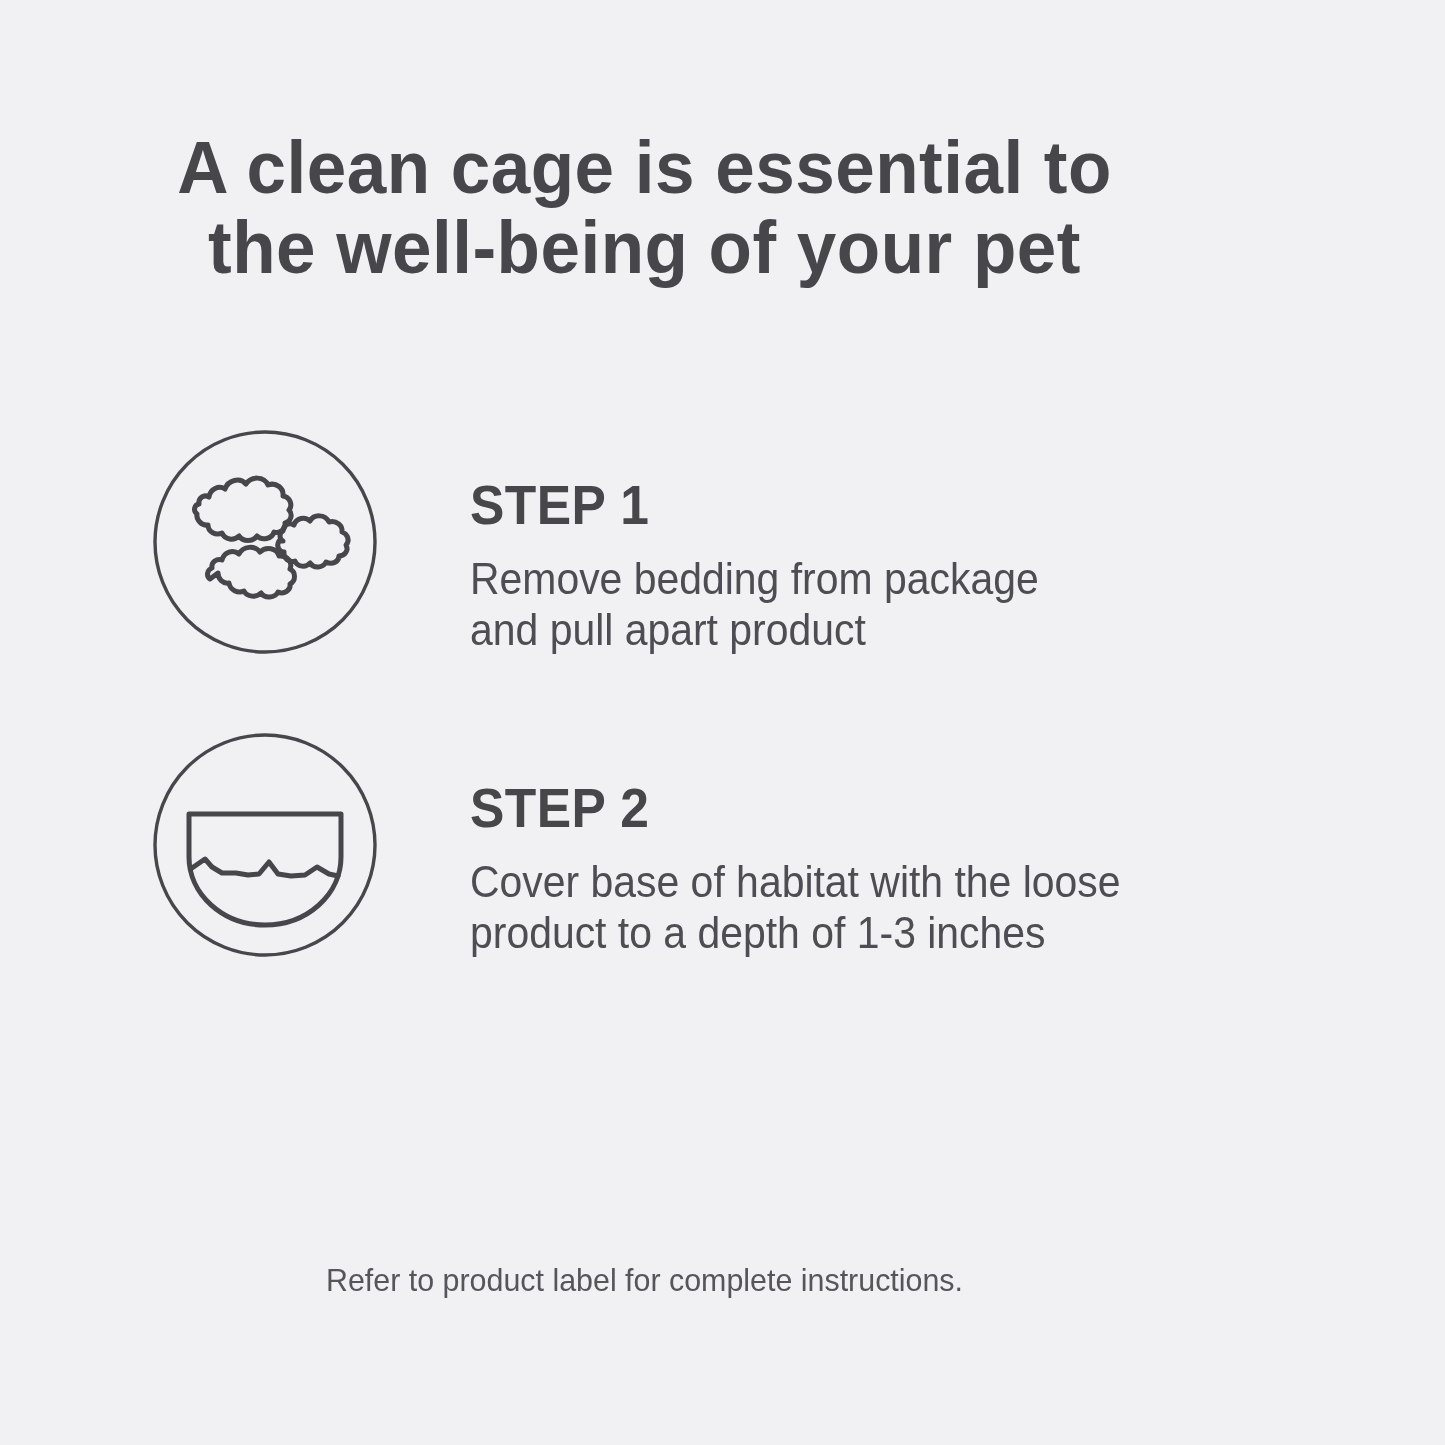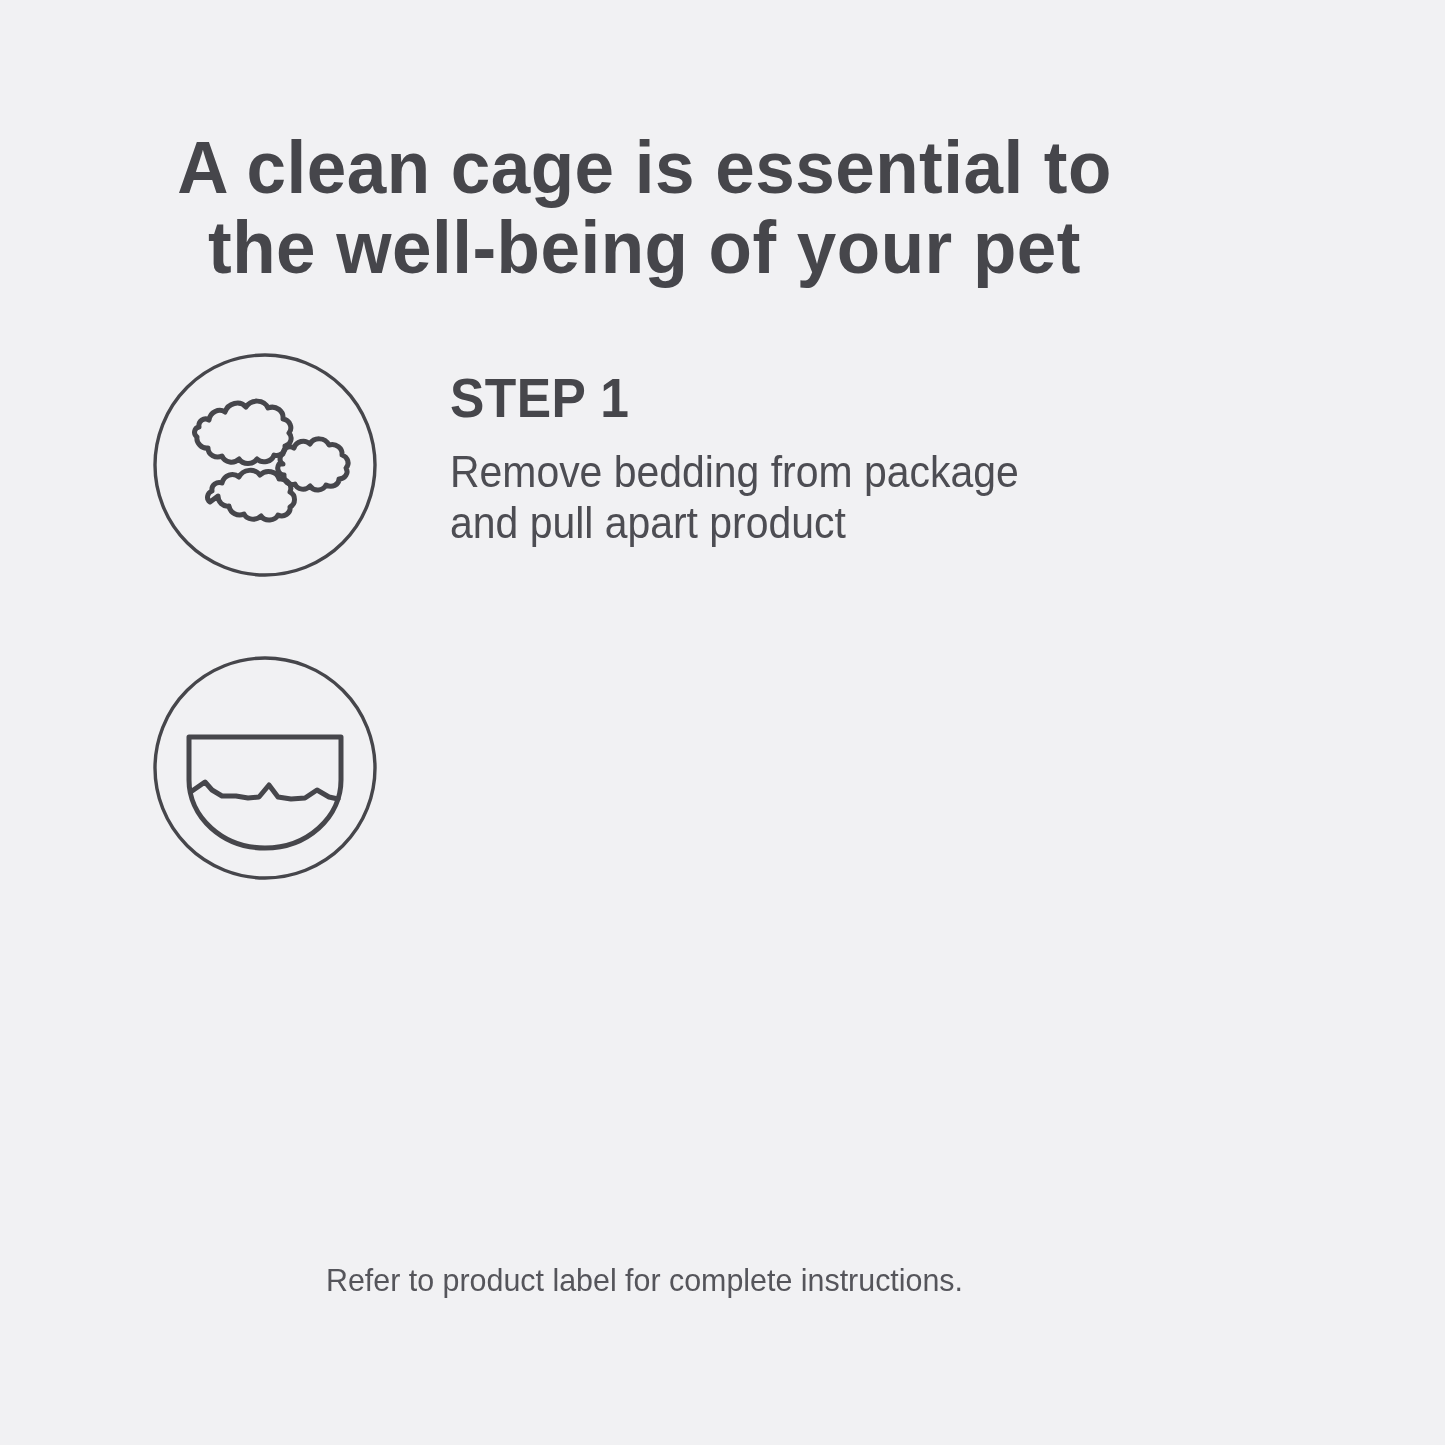--- a/index.html
+++ b/index.html
@@ -40,22 +40,23 @@
   
   .steps {
     position:absolute;
     left:0; top:352px;
     width:1445px;
   }
 
   .step {
     position:relative;
     display:flex;
-    align-items:flex-start;
+    align-items:flex-end;
     height:303px;
+    gap:20px;
   }
 
   .icon-wrap {
     width:226px;
     height:226px;
     margin-left:152px;
     flex:0 0 226px;
   }
   .icon-wrap svg { display:block; width:226px; height:226px; }
 
@@ -173,20 +174,25 @@
           <circle cx="113" cy="113" r="110" fill="none" stroke="#46464b" stroke-width="3.4"></circle>
 
           <path d="M37 82 L189 82 L189 125
                    a76 68 0 0 1 -152 0 Z" fill="none" stroke="#46464b" stroke-width="5" stroke-linejoin="round"></path>
 
           <path d="M40 136
                    l13 -9 l7 8 l10 6 l14 0 l12 2 l11 -1
                    l10 -12 l9 12 l13 2 l14 -1 l12 -8 l12 7 l9 2" fill="none" stroke="#46464b" stroke-width="5" stroke-linejoin="round" stroke-linecap="round"></path>
         </svg>
       </div>
+      <div class="step-text">
+        <div class="step-title">STEP 2</div>
+        <div class="step-body">Cover base of habitat with the loose
+product to a depth of 1-3 inches</div>
+      </div>
     </div>
 
 
   </div>
 
   <div class="footer">Refer to product label for complete instructions.</div>
 
 </div>
 
 </body></html>

